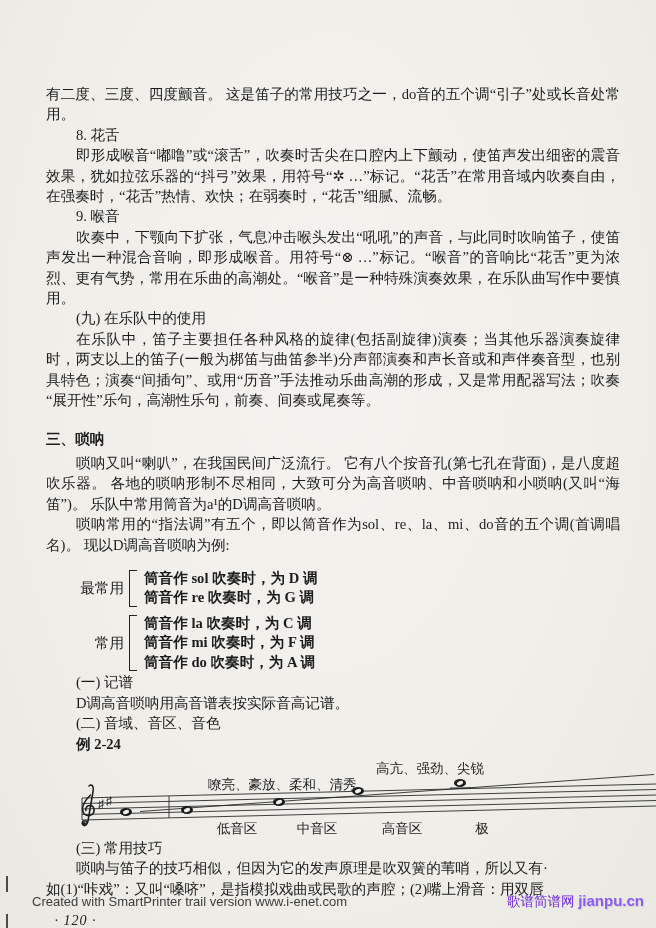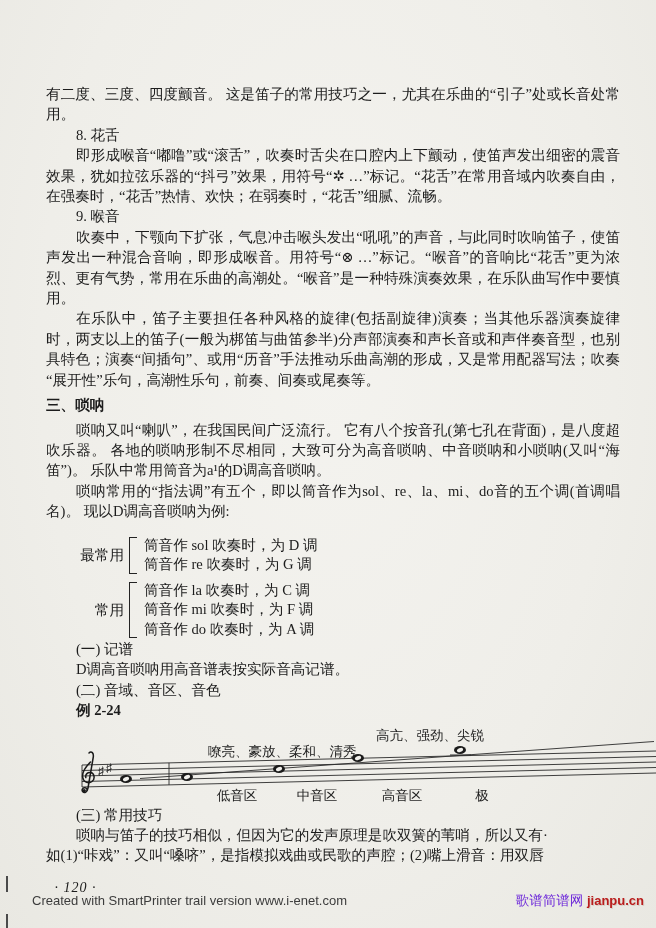--- a/index.html
+++ b/index.html
@@ -12,61 +12,62 @@
   }
   .content{
     position:absolute;left:46px;top:84px;width:574px;
     font-size:14.6px;line-height:20.4px;text-align:justify;
   }
   .content p,.content div.h{margin:0;padding:0;}
   .indent{text-indent:2.05em;}
   .h{text-indent:2.05em;}
   .h-flush{text-indent:0;font-weight:bold;}
   .bold{font-weight:bold;}
-  .mt-s{margin-top:5px;}
+  .mt-s{margin-top:18px;}
   .mb-s{margin-bottom:4px;}
   .bleed{width:612px;white-space:nowrap;overflow:hidden;text-align:left;}
   
   .bracket-group{display:flex;align-items:center;}
   .bg1{margin-top:14px;}
   .bg2{margin-top:6px;}
   .bg-label{width:78px;text-align:right;padding-right:5px;flex:none;}
   .bracket{
     align-self:stretch;width:7px;margin:1px 7px 1px 0;flex:none;
     border-left:1.7px solid #232323;border-top:1.7px solid #232323;border-bottom:1.7px solid #232323;
   }
-  .bg-items div{line-height:19.5px;}
+  .bg-items div{line-height:19.5px;font-weight:bold;}
   
   .music{margin:0 0 0 -6px;}
   .music svg{display:block;}
   .mus-text{font-family:"Liberation Serif","DejaVu Serif",serif;fill:#1d1d1d;}
   
   .pageno{font-style:italic;margin-top:12px;font-size:14px;letter-spacing:1px;text-indent:0.6em;}
   .footer{
     position:absolute;left:32px;right:12px;top:892px;
     font-family:"Liberation Sans","DejaVu Sans",sans-serif;font-size:13px;color:#3c3c3c;
     display:flex;justify-content:space-between;align-items:baseline;
   }
   .footer .site{color:#6d28d9;font-size:13.5px;}
-  .footer .url{color:#b91c1c;font-size:13px;font-weight:bold;text-shadow:1px 1px 0 #d8cfc6;text-align:right;}
+  .footer .url{color:#8b5cf6;font-size:15px;font-weight:bold;text-shadow:1px 1px 0 #d8cfc6;text-align:right;}
   .edge-mark{position:absolute;left:6px;width:2px;background:#4a4a4a;}
 </style>
 </head>
 <body>
 
 <div class="content">
 
-  <p>有二度、三度、四度颤音。 这是笛子的常用技巧之一，尤其在乐曲的“引子”处或长音处常用。</p>
+  <p>有二度、三度、四度颤音。 这是笛子的常用技巧之一，do音的五个调“引子”处或长音处常用。</p>
 
   <div class="h">8. 花舌</div>
   <p class="indent">即形成喉音“嘟噜”或“滚舌”，吹奏时舌尖在口腔内上下颤动，使笛声发出细密的震音效果，犹如拉弦乐器的“抖弓”效果，用符号“✲ …”标记。“花舌”在常用音域内吹奏自由，在强奏时，“花舌”热情、欢快；在弱奏时，“花舌”细腻、流畅。</p>
 
   <div class="h">9. 喉音</div>
   <p class="indent">吹奏中，下颚向下扩张，气息冲击喉头发出“吼吼”的声音，与此同时吹响笛子，使笛声发出一种混合音响，即形成喉音。用符号“⊗ …”标记。“喉音”的音响比“花舌”更为浓烈、更有气势，常用在乐曲的高潮处。“喉音”是一种特殊演奏效果，在乐队曲写作中要慎用。</p>
 
+  <div class="h">(九) 在乐队中的使用</div>
   <p class="indent">在乐队中，笛子主要担任各种风格的旋律(包括副旋律)演奏；当其他乐器演奏旋律时，两支以上的笛子(一般为梆笛与曲笛参半)分声部演奏和声长音或和声伴奏音型，也别具特色；演奏“间插句”、或用“历音”手法推动乐曲高潮的形成，又是常用配器写法；吹奏“展开性”乐句，高潮性乐句，前奏、间奏或尾奏等。</p>
 
   <div class="h-flush mt-s mb-s">三、唢呐</div>
   <p class="indent">唢呐又叫“喇叭”，在我国民间广泛流行。 它有八个按音孔(第七孔在背面)，是八度超吹乐器。 各地的唢呐形制不尽相同，大致可分为高音唢呐、中音唢呐和小唢呐(又叫“海笛”)。 乐队中常用筒音为a¹的D调高音唢呐。</p>
   <p class="indent">唢呐常用的“指法调”有五个，即以筒音作为sol、re、la、mi、do音的五个调(首调唱名)。 现以D调高音唢呐为例:</p>
 
   <div class="bracket-group bg1">
     <div class="bg-label">最常用</div>
     <div class="bracket"></div>
     <div class="bg-items">

